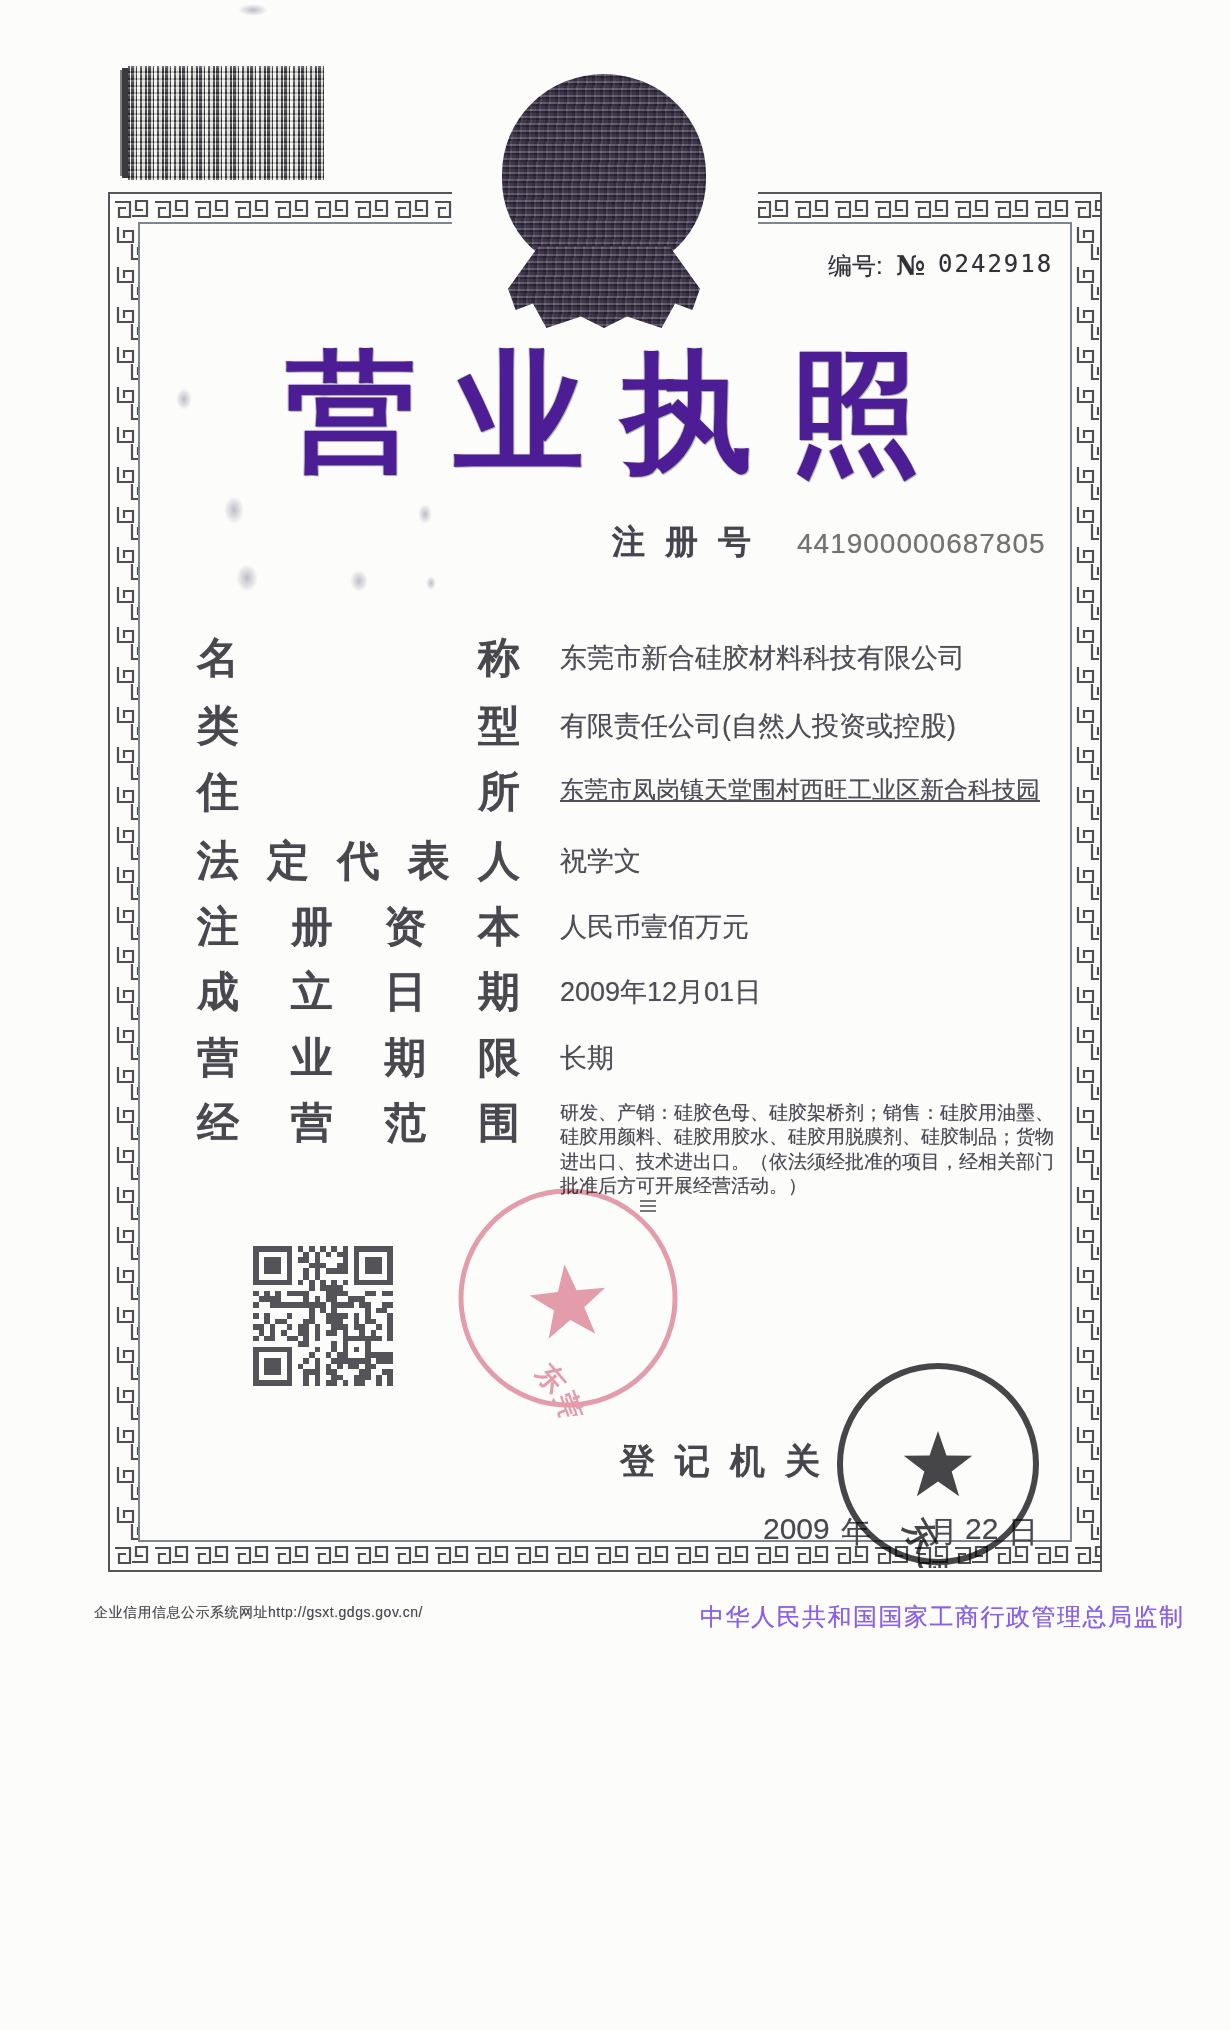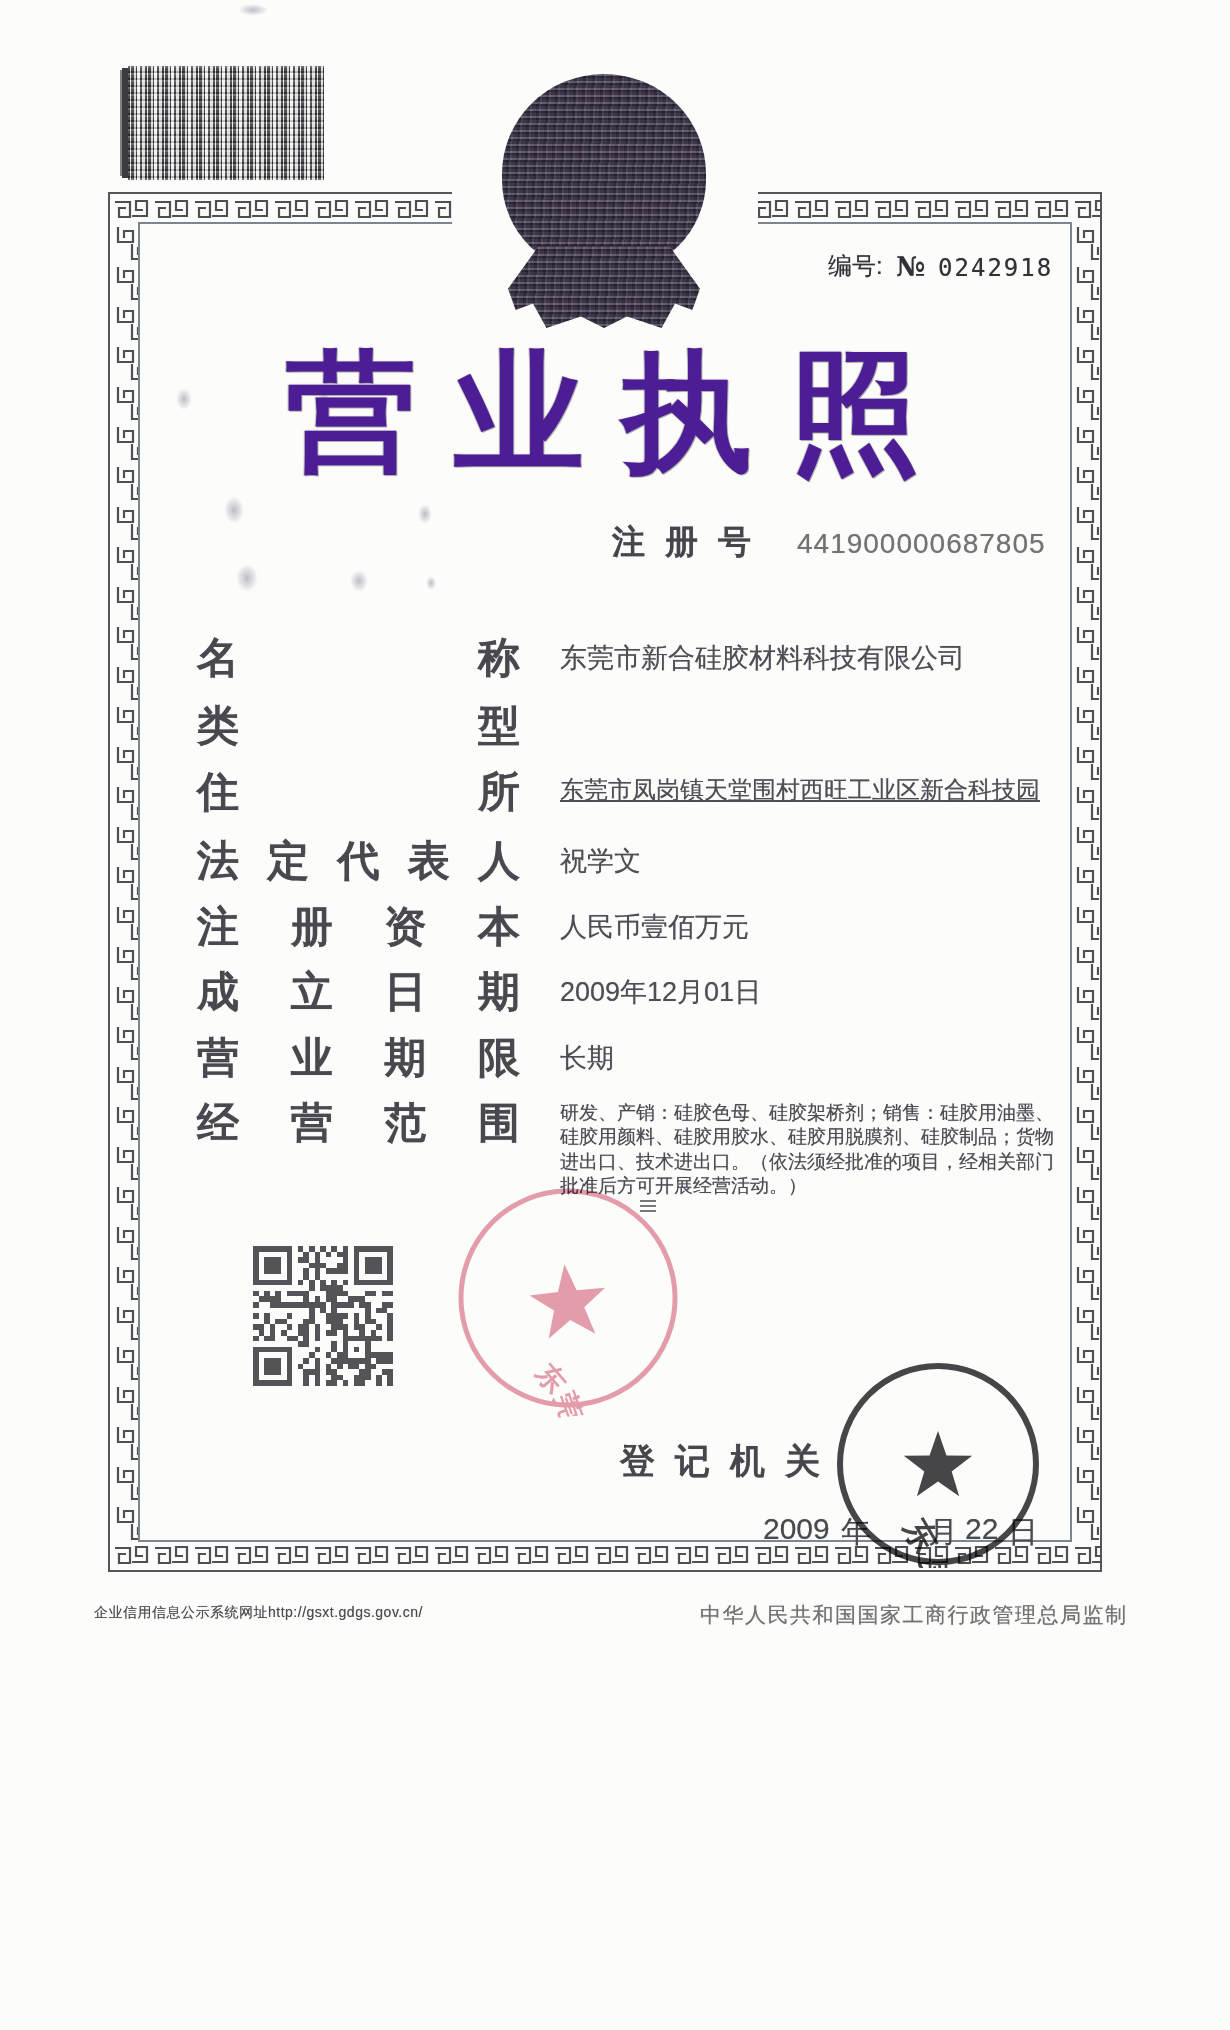--- a/index.html
+++ b/index.html
@@ -41,21 +41,21 @@
     border:2px solid #55555a;z-index:1}
   .frame .inner-line{position:absolute;inset:28px;border:2px solid #7d8590}
   .mstrip{position:absolute;display:block}
   .m-top{left:1px;top:1px}
   .m-bottom{left:1px;bottom:1px}
   .m-left{left:1px;top:29px}
   .m-right{right:1px;top:29px}
   .mp{fill:none;stroke:#4e4e53;stroke-width:2.2}
 
   
-  .serial{position:absolute;left:828px;top:250px;display:flex;align-items:flex-end;gap:13px;color:#313137;z-index:4}
+  .serial{position:absolute;left:828px;top:250px;display:flex;align-items:flex-start;gap:13px;color:#313137;z-index:4}
   .serial-label{font-size:24px}
   .serial-sym{font-family:"DejaVu Serif",serif;font-weight:bold;font-size:27px}
   .serial-num{font-family:"DejaVu Sans Mono",monospace;font-size:24px;letter-spacing:2px}
 
   
   .title{position:absolute;left:286px;top:326px;font-size:130px;font-weight:900;letter-spacing:38px;
     white-space:nowrap;color:#4c1d95;z-index:4;
     text-shadow:1px 1px 0 rgba(58,57,62,.35), -1px 0 0 rgba(58,57,62,.25), 0 0 2px rgba(58,57,62,.25)}
 
   
@@ -86,21 +86,21 @@
   .seal-text-dark{font-size:33px;letter-spacing:5px;font-weight:600;fill:var(--registry-ink,#2d2d31)}
 
   
   .qr{position:absolute;left:253px;top:1246px;width:140px;height:140px;display:grid;
     grid-template-columns:repeat(25,1fr);grid-template-rows:repeat(25,1fr);opacity:.85;z-index:4}
   .qr i{display:block}
   .qr i.on{background:#37373c}
 
   
   .footL{position:absolute;left:94px;top:1604px;font-size:14px;color:#4b4b50;letter-spacing:.5px;z-index:4}
-  .footR{position:absolute;left:700px;top:1601px;font-size:21px;color:#737373;letter-spacing:1.5px;z-index:4}
+  .footR{position:absolute;left:700px;top:1601px;font-size:24px;color:#8b5cf6;letter-spacing:1.5px;z-index:4}
 
   
   .sm{position:absolute;border-radius:50%;z-index:2;filter:blur(.5px);
     background:radial-gradient(ellipse at center,rgba(100,100,128,.42),rgba(100,100,128,0) 70%)}
   .tick{position:absolute;left:640px;top:1200px;width:16px;height:12px;opacity:.75;z-index:4;
     background:repeating-linear-gradient(0deg,#4a4a4e 0 2px,transparent 2px 5px)}
 </style>
 </head>
 <body>
 
@@ -170,20 +170,21 @@
         <span>名</span>
         <span>称</span>
       </div>
       <div class="fvalue scan">东莞市新合硅胶材料科技有限公司</div>
     </div>
     <div class="frow" style="top: 698px;">
       <div class="flabel scan">
         <span>类</span>
         <span>型</span>
       </div>
+      <div class="fvalue scan">有限责任公司(自然人投资或控股)</div>
     </div>
     <div class="frow" style="top: 764px;">
       <div class="flabel scan">
         <span>住</span>
         <span>所</span>
       </div>
       <div class="fvalue scan" style="font-size: 24px; text-decoration: underline;">东莞市凤岗镇天堂围村西旺工业区新合科技园</div>
     </div>
     <div class="frow" style="top: 833px;">
       <div class="flabel scan">

